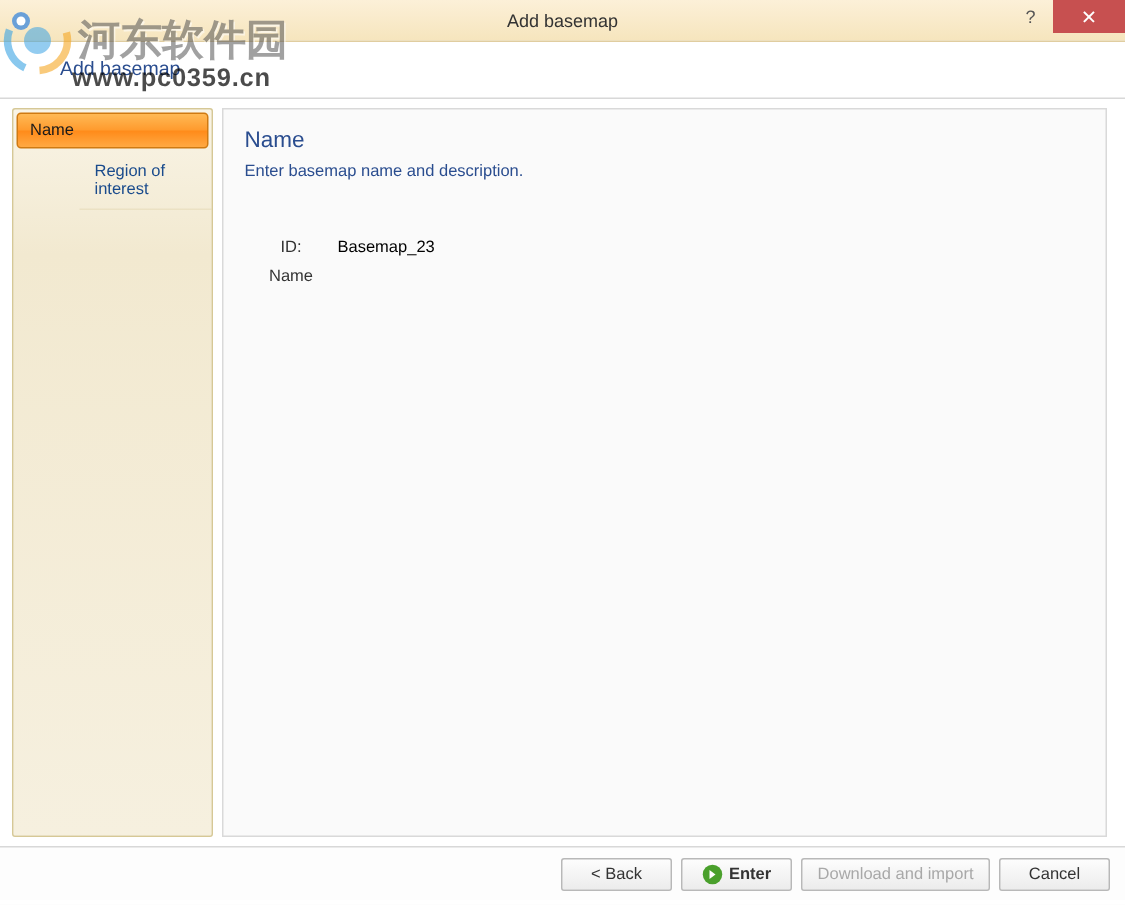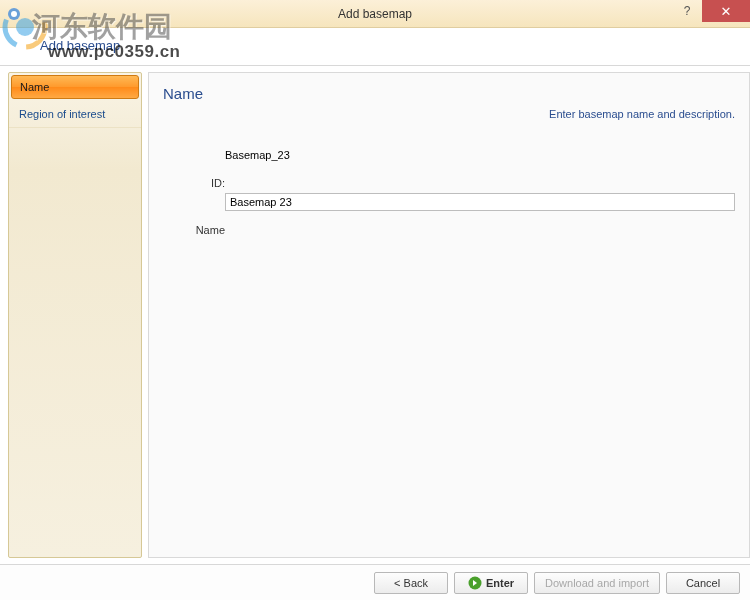--- a/index.html
+++ b/index.html
@@ -64,36 +64,37 @@
       font-size: 13px;
       margin-bottom: 4px;
     }
     .header-subtitle {
       color: #444;
       font-size: 11px;
     }
     .main {
       display: flex;
       height: 498px;
-      padding: 6px 0 6px 8px;
+      padding: 6px 12px 6px 8px;
       gap: 6px;
       background: #fff;
     }
     .sidebar {
       width: 134px;
       background: linear-gradient(180deg, #f9f4e6 0%, #f2e9d0 20%, #f6f0df 100%);
       border: 1px solid #d6c896;
       border-radius: 2px;
     }
     .sidebar-item {
       padding: 7px 10px;
       color: #1a4b8c;
       font-size: 11px;
       cursor: pointer;
       border-bottom: 1px solid rgba(214,200,150,0.3);
+      margin-left: 44px;
     }
     .sidebar-item.active {
       background: linear-gradient(180deg, #ffb955 0%, #ff9b2e 48%, #ff8b1a 52%, #ffa943 100%);
       color: #1a1a1a;
       border: 1px solid #cf7a12;
       margin: 2px;
       border-radius: 3px;
       padding: 5px 8px;
     }
     .content {
@@ -103,35 +104,33 @@
       padding: 12px 14px;
     }
     .step-title {
       color: #2a4d8f;
       font-size: 15px;
       margin-bottom: 6px;
     }
     .step-subtitle {
       color: #2a4d8f;
       font-size: 11px;
-      margin-bottom: 26px;
-      text-align: right;
+      margin-bottom: 36px;
     }
     .form-row {
       display: flex;
       align-items: flex-start;
       margin-bottom: 4px;
     }
     .form-label {
       width: 62px;
-      text-align: right;
+      text-align: center;
       font-size: 11px;
       color: #333;
       padding-top: 3px;
-      margin-top: 28px;
     }
     .form-value-bold {
       font-weight: normal;
       font-size: 11px;
       padding-top: 3px;
     }
     .form-input {
       flex: 1;
       border: 1px solid #bdbdbd;
       padding: 2px 4px;
@@ -184,21 +183,21 @@
     }
     
     .watermark-logo {
       position: absolute;
       left: 2px; top: 4px;
       z-index: 50;
       pointer-events: none;
     }
     .watermark-text1 {
       position: absolute;
-      left: 32px; top: 8px;
+      left: 52px; top: 8px;
       font-size: 28px;
       font-weight: bold;
       color: #555;
       text-shadow: 1px 1px 0 #fff;
       opacity: .55;
       z-index: 50;
       pointer-events: none;
       font-family: 'SimHei','Microsoft YaHei',sans-serif;
     }
     .watermark-text2 {
@@ -258,21 +257,20 @@
     <div class="step-title">Name</div>
     <div class="step-subtitle">Enter basemap name and description.</div>
 
     <div class="form-row">
       <div class="form-label">ID:</div>
       <div class="form-value-bold">Basemap_23</div>
     </div>
 
     <div class="form-row">
       <div class="form-label">Name</div>
-      <input class="form-input" value="Basemap 23" style="">
     </div>
 
   </div>
 </div>
 
 <div class="footer">
   <button class="btn">&lt; Back</button>
   <button class="btn">
     <span class="next-icon">
       <svg width="14" height="14" viewBox="0 0 14 14">

